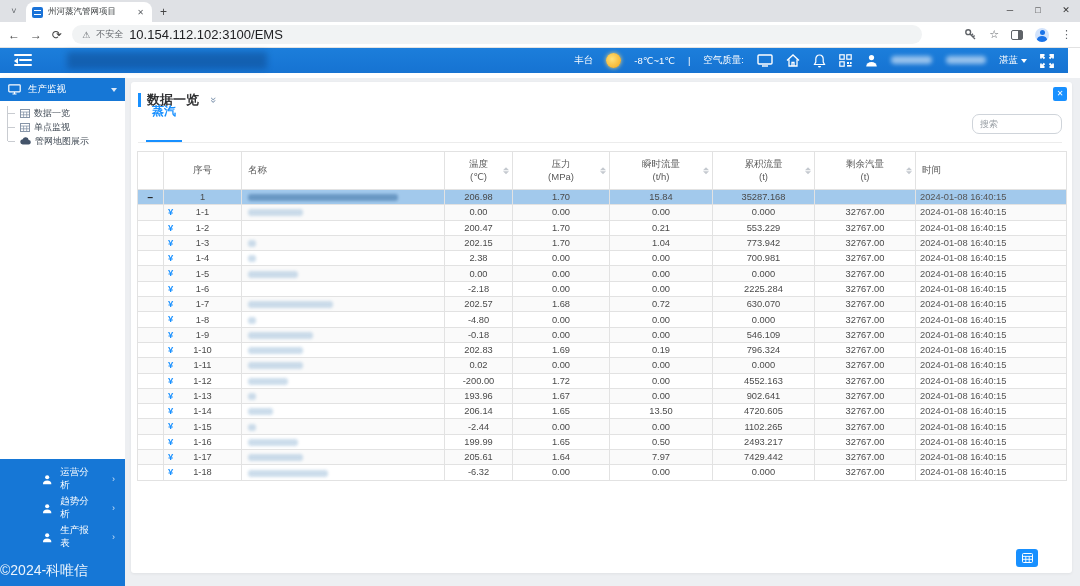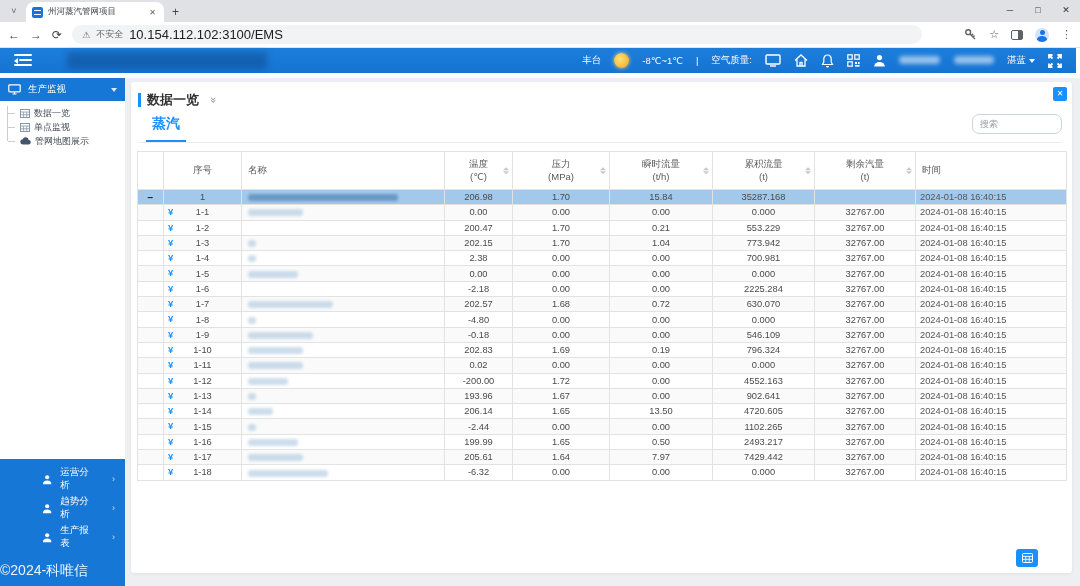--- a/index.html
+++ b/index.html
@@ -3,21 +3,21 @@
 <meta charset="utf-8">
 <style>
   * { margin:0; padding:0; box-sizing:border-box; }
   html,body { background:#cfd3d8; }
   body { font-family:"Liberation Sans","DejaVu Sans",sans-serif; }
   .screen { position:relative; width:1080px; height:586px; background:#fff; overflow:hidden; }
 
   
   .tabstrip { position:absolute; top:0; left:0; right:0; height:22px; background:#dfe1e5; display:flex; align-items:flex-end; }
   .tab-search { width:20px; height:18px; display:flex; align-items:center; justify-content:center; color:#5f6368; font-size:9px; margin:0 2px 2px 4px; }
-  .tab { width:138px; height:20px; background:#fff; border-radius:8px 8px 0 0; display:flex; align-items:center; padding:0 6px; gap:5px; }
+  .tab { width:126px; height:20px; background:#fff; border-radius:8px 8px 0 0; display:flex; align-items:center; padding:0 6px; gap:5px; }
   .favicon { width:11px; height:11px; border-radius:2px; background:#1a73d8; flex:none; position:relative; }
   .favicon::after { content:""; position:absolute; inset:3px 2px; border-top:1.5px solid #fff; border-bottom:1.5px solid #fff; }
   .tab-title { font-size:8.5px; color:#3c4043; white-space:nowrap; overflow:hidden; text-overflow:ellipsis; flex:1; }
   .tab-close { font-size:8px; color:#5f6368; padding:0 2px; }
   .new-tab { font-size:12px; color:#444; margin:0 0 3px 8px; }
   .win-controls { position:absolute; right:0; top:0; height:22px; display:flex; }
   .win-controls span { width:28px; text-align:center; font-size:9px; color:#333; line-height:20px; }
 
   .toolbar { position:absolute; top:22px; left:0; right:0; height:26px; background:#fff; border-bottom:1px solid #e2e2e2; display:flex; align-items:center; padding:0 8px; gap:10px; }
   .nav-ic { font-size:12px; color:#444; }
@@ -27,21 +27,21 @@
   .url { font-size:13px; color:#202124; }
   .tb-right { display:flex; align-items:center; gap:12px; margin-left:auto; }
   .tb-right .g { font-size:11px; color:#5f6368; }
   .avatar-ic { width:14px; height:14px; border-radius:50%; background:#d2e3fc; position:relative; overflow:hidden; }
   .avatar-ic::before { content:""; position:absolute; top:2px; left:4.5px; width:5px; height:5px; border-radius:50%; background:#1a73e8; }
   .avatar-ic::after { content:""; position:absolute; top:8px; left:2px; width:10px; height:7px; border-radius:50%; background:#1a73e8; }
   .sidepanel-ic { width:12px; height:10px; border:1.3px solid #5f6368; border-radius:2px; position:relative; }
   .sidepanel-ic::after { content:""; position:absolute; right:0; top:0; bottom:0; width:4px; background:#5f6368; }
 
   
-  .appheader { position:absolute; top:48px; left:0; right:4px; height:25px; background:linear-gradient(#1c7edb,#1673d2); display:flex; align-items:center; color:#fff; }
+  .appheader { position:absolute; top:48px; left:0; right:12px; height:25px; background:linear-gradient(#1c7edb,#1673d2); display:flex; align-items:center; color:#fff; }
   .burger { margin-left:14px; width:18px; height:13px; position:relative; }
   .burger i { position:absolute; left:5px; right:0; height:2px; background:#fff; border-radius:1px; }
   .burger i:nth-child(1){top:0; left:0;} .burger i:nth-child(2){top:5px;} .burger i:nth-child(3){top:10px; left:0;}
   .burger::after { content:""; position:absolute; left:0; top:4px; border-top:3px solid transparent; border-bottom:3px solid transparent; border-right:4px solid #fff; }
   .logo-blur { width:200px; height:17px; margin-left:35px; background:rgba(8,52,110,.35); filter:blur(3px); border-radius:3px; }
   .ah-right { margin-left:auto; display:flex; align-items:center; gap:13px; padding-right:14px; }
   .ah-txt { font-size:9.5px; color:#fff; }
   .sun { width:15px; height:15px; border-radius:50%; background:radial-gradient(circle at 40% 40%, #ffe27a, #f7b733 70%); box-shadow:0 0 4px rgba(255,220,120,.9); }
   .ah-ic svg { display:block; }
   .user-blur { width:95px; height:10px; display:flex; gap:14px; }
@@ -70,21 +70,21 @@
 
   
   .content { position:absolute; top:78px; left:125px; right:0; bottom:0; background:#edeff2; }
   .panel { position:absolute; left:6px; top:4px; right:8px; bottom:13px; background:#fff; border-radius:3px; box-shadow:0 1px 3px rgba(0,0,0,.06); }
   .panel-close { position:absolute; top:5px; right:5px; width:14px; height:14px; background:#1890ff; border-radius:2px; color:#fff; font-size:8px; line-height:14px; text-align:center; }
   .panel-head { display:flex; align-items:center; padding:9px 10px 2px 7px; }
   .title-bar { width:3px; height:14px; background:#1890ff; margin-right:6px; }
   .panel-title { font-size:13px; font-weight:bold; color:#303133; }
   .dbl-chev { margin-left:12px; color:#7d93ad; font-size:11px; display:inline-block; transform:rotate(90deg); }
   .tab-bar { position:relative; height:30px; margin:2px 10px 0 7px; border-bottom:1px solid #ececec; }
-  .tab-item { position:absolute; left:8px; bottom:0; padding:0 6px 7px 6px; font-size:14px; font-weight:bold; color:#1890ff; border-bottom:2px solid #1890ff; }
+  .tab-item { position:absolute; left:8px; bottom:0; padding:0 6px 20px 6px; font-size:12px; font-weight:bold; color:#1890ff; border-bottom:2px solid #1890ff; }
   .search-box { position:absolute; right:0; top:1px; width:90px; height:20px; border:1px solid #cfd4da; border-radius:7px; font-size:9px; padding:0 7px; color:#333; outline:none; }
   .search-box::placeholder { color:#9aa0a6; }
 
   
   .tbl-wrap { margin:8px 5px 0 6px; }
   table.data { width:100%; border-collapse:collapse; table-layout:fixed; }
   table.data th, table.data td { border:1px solid #e2e2e2; font-weight:normal; }
   thead th { height:38px; font-size:9.5px; color:#595959; background:#fff; position:relative; text-align:center; line-height:1.35; }
   thead th.al { text-align:left; padding-left:6px; }
   .sort { position:absolute; right:3px; top:50%; transform:translateY(-50%); display:flex; flex-direction:column; gap:1.5px; }

